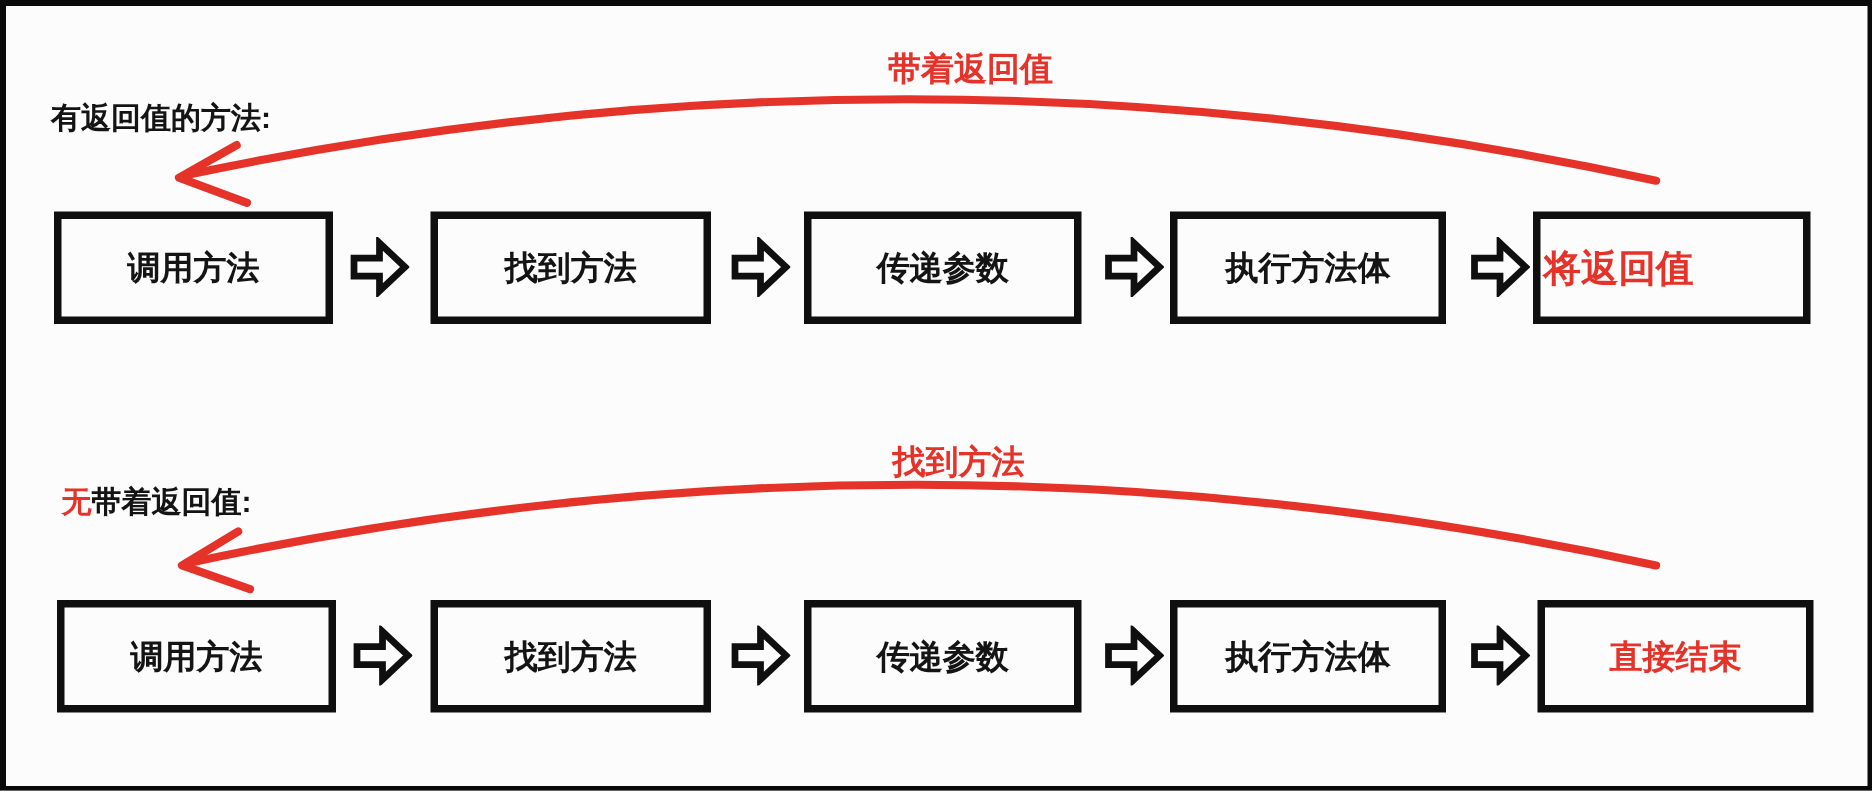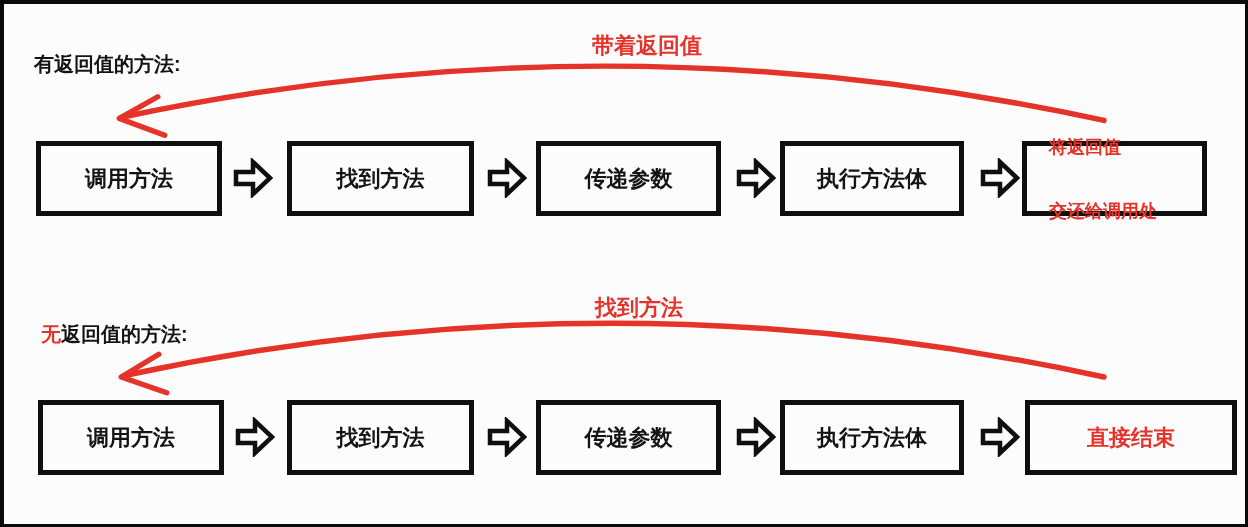--- a/index.html
+++ b/index.html
@@ -50,22 +50,22 @@
     font-size: 22px;
     font-weight: bold;
     color: var(--ink);
     white-space: nowrap;
   }
   .flow-box.red-text { color: var(--red); }
   .flow-box.two-line {
     flex-direction: column;
     align-items: flex-start;
     justify-content: center;
-    padding-left: 22px;
-    font-size: 18px;
+    padding-left: 2px;
+    font-size: 25px;
     line-height: 32px;
     color: var(--red);
     gap: 32px;
   }
   .row-top  .flow-box { top: 137px; }
   .row-bot  .flow-box { top: 396px; }
   .step-arrow {
     position: absolute;
     width: 40px;
     height: 40px;
@@ -94,21 +94,21 @@
       </g>
 
       <g>
         <path d="M 1110 378 Q 613 270 120 376"></path>
         <polyline points="152,355 114,378 160,394"></polyline>
       </g>
     </g>
   </svg>
 
   <div class="row-top">
-    <div class="section-label" style="left:30px; top:47px;">
+    <div class="section-label" style="left:30px; top:61px;">
       <span>有返回值的方法:</span>
     </div>
 
     <div class="arc-label" style="left:565px; top:27px;">带着返回值</div>
 
     <div class="flow-box" style="left:32px;  width:186px;">调用方法</div>
 
     <svg class="step-arrow" style="left:229px;" viewBox="0 0 40 40">
       <path d="M3 14 H20 V4 L37 20 L20 36 V26 H3 Z" fill="#fcfcfc" stroke="#0f0f0f" stroke-width="4.5"></path>
     </svg>
@@ -126,27 +126,26 @@
     </svg>
 
     <div class="flow-box" style="left:776px; width:184px;">执行方法体</div>
 
     <svg class="step-arrow" style="left:976px;" viewBox="0 0 40 40">
       <path d="M3 14 H20 V4 L37 20 L20 36 V26 H3 Z" fill="#fcfcfc" stroke="#0f0f0f" stroke-width="4.5"></path>
     </svg>
 
     <div class="flow-box two-line" style="left:1018px; width:185px;">
       <span>将返回值</span>
-      <span>交还给调用处</span>
     </div>
   </div>
 
   <div class="row-bot">
     <div class="section-label" style="left:37px; top:317px;">
-      <span class="red-prefix">无</span><span>返回值的方法:</span>
+      <span class="red-prefix">无</span><span>带着返回值:</span>
     </div>
 
     <div class="arc-label" style="left:568px; top:289px;">找到方法</div>
 
     <div class="flow-box" style="left:34px;  width:186px;">调用方法</div>
 
     <svg class="step-arrow" style="left:231px;" viewBox="0 0 40 40">
       <path d="M3 14 H20 V4 L37 20 L20 36 V26 H3 Z" fill="#fcfcfc" stroke="#0f0f0f" stroke-width="4.5"></path>
     </svg>
 
@@ -161,16 +160,16 @@
     <svg class="step-arrow" style="left:732px;" viewBox="0 0 40 40">
       <path d="M3 14 H20 V4 L37 20 L20 36 V26 H3 Z" fill="#fcfcfc" stroke="#0f0f0f" stroke-width="4.5"></path>
     </svg>
 
     <div class="flow-box" style="left:776px; width:184px;">执行方法体</div>
 
     <svg class="step-arrow" style="left:976px;" viewBox="0 0 40 40">
       <path d="M3 14 H20 V4 L37 20 L20 36 V26 H3 Z" fill="#fcfcfc" stroke="#0f0f0f" stroke-width="4.5"></path>
     </svg>
 
-    <div class="flow-box red-text" style="left:1021px; width:212px;">直接结束</div>
+    <div class="flow-box red-text" style="left:1021px; width:184px;">直接结束</div>
   </div>
 
 </div>
 
 </body></html>

